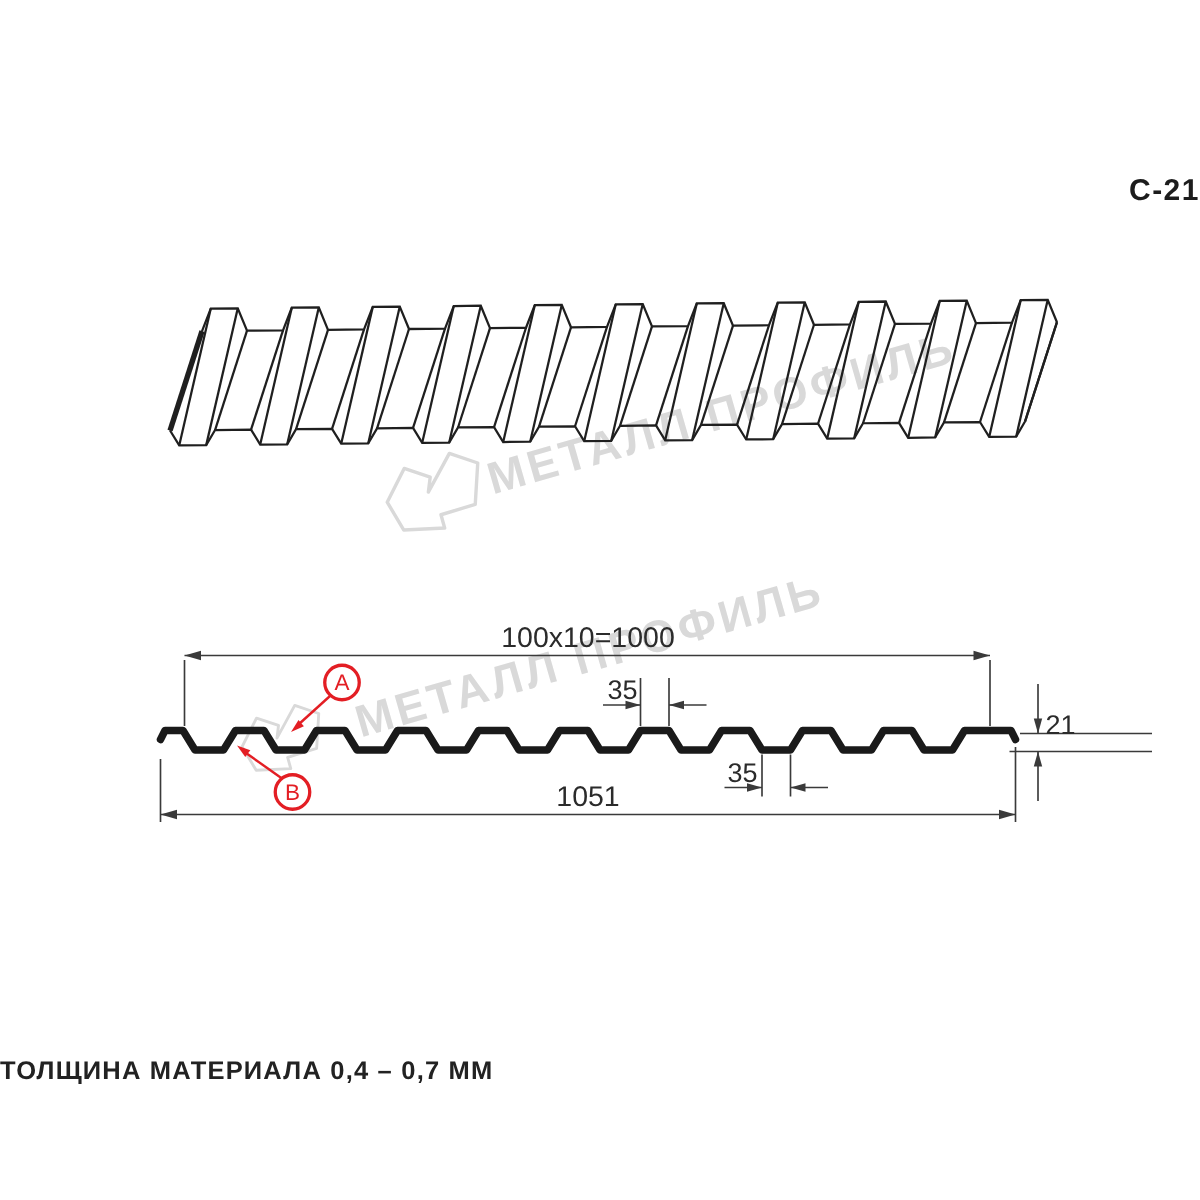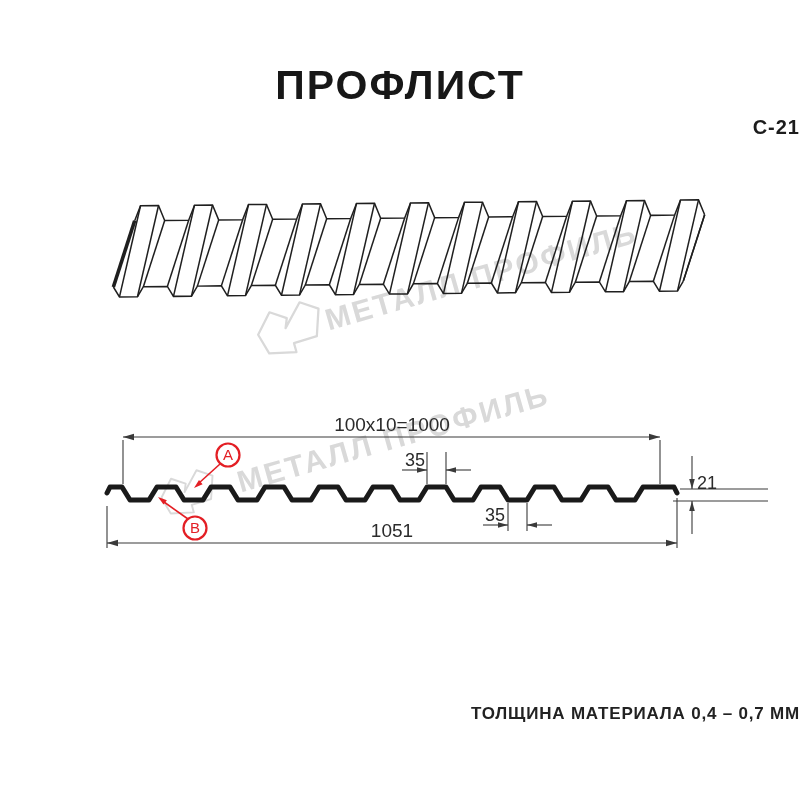--- a/index.html
+++ b/index.html
@@ -5,21 +5,21 @@
   * { margin:0; padding:0; box-sizing:border-box; }
   html,body { width:800px; height:800px; background:#ffffff; overflow:hidden;
               font-family:"Liberation Sans", sans-serif; }
   .stage { position:relative; width:800px; height:800px; background:#ffffff; }
 
   .title { position:absolute; left:0; right:0; top:62px; text-align:center;
            font-size:41px; font-weight:700; letter-spacing:2px; color:#171717; }
   .subtitle { position:absolute; left:0; right:0; top:116px; text-align:right;
               font-size:20px; font-weight:600; letter-spacing:1px; color:#1c1c1c; }
 
-  .footer-note { position:absolute; left:0; right:0; top:704px; text-align:right;
+  .footer-note { position:absolute; left:0; right:0; top:704px; text-align:left;
                  font-size:17px; font-weight:700; letter-spacing:0.8px; color:#222222; }
 
   .wm-text { position:absolute; font-size:30px; font-weight:700; letter-spacing:2.5px;
              color:#d9d9d9; white-space:nowrap; transform-origin:0 50%;
              transform:rotate(-16deg); }
   .wm-text.one { left:326px; top:304px; }
   .wm-text.two { left:238px; top:466px; }
   .wm-logo { position:absolute; transform:rotate(-6deg); }
   .wm-logo.one { left:248px; top:294px; }
   .wm-logo.two { left:153px; top:463px; }
@@ -29,21 +29,20 @@
 
   .dim-text { font-family:"Liberation Sans", sans-serif; font-size:19px; fill:#2b2b2b; }
   .dim-text-sm { font-family:"Liberation Sans", sans-serif; font-size:18px; fill:#2b2b2b; }
   .red-label { font-family:"Liberation Sans", sans-serif; font-size:15px; fill:#e31e24; }
 </style>
 </head>
 <body>
 
 <div class="stage">
 
-  <div class="title">ПРОФЛИСТ</div>
   <div class="subtitle">С-21</div>
 
   <div class="wm-logo one">
     <svg width="76" height="62" viewBox="0 0 100 82">
       <path d="M12,50 L30,22 L52,32 L49,45 L71,13 L95,24 L89,60 L58,66 L60,78 L24,76 Z" fill="none" stroke="#d9d9d9" stroke-width="3" stroke-linejoin="round"></path>
     </svg>
   </div>
   <div class="wm-text one">МЕТАЛЛ ПРОФИЛЬ</div>
 
   <div class="wm-logo two">

